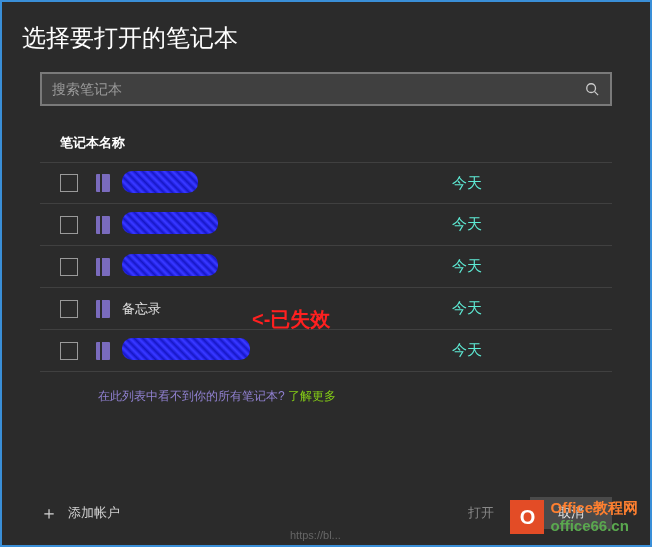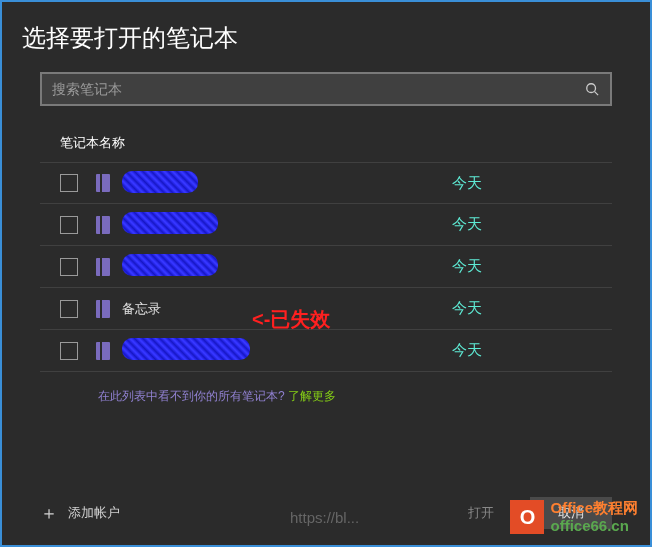--- a/index.html
+++ b/index.html
@@ -43,21 +43,21 @@
       height: 100%;
       display: flex;
       align-items: center;
       justify-content: center;
       cursor: pointer;
     }
     .list-header {
       display: flex;
       padding: 0 58px 10px;
       font-size: 13px;
-      font-weight: 400;
+      font-weight: 700;
       color: #ffffff;
     }
     .col-name { flex: 1; }
     .col-time { width: 160px; }
     .notebook-list { padding: 0 38px; }
     .notebook-row {
       display: flex;
       align-items: center;
       height: 42px;
       border-bottom: 1px solid #404040;
@@ -162,24 +162,24 @@
       justify-content: center;
       color: #fff;
       font-weight: 700;
       font-size: 20px;
     }
     .wm-text { font-size: 15px; line-height: 1.2; }
     .wm-text .l1 { color: #ff8030; font-weight: 700; }
     .wm-text .l2 { color: #5aa84f; font-weight: 700; }
     .url-hint {
       position: absolute;
-      bottom: 19px;
+      bottom: 4px;
       left: 50%;
       transform: translateX(-80px);
-      font-size: 15px;
+      font-size: 11px;
       color: #666;
       pointer-events: none;
       padding-left: 44px;
     }
   </style>
 </head>
 <body>
 
 <div class="dialog-title">选择要打开的笔记本</div>
 

